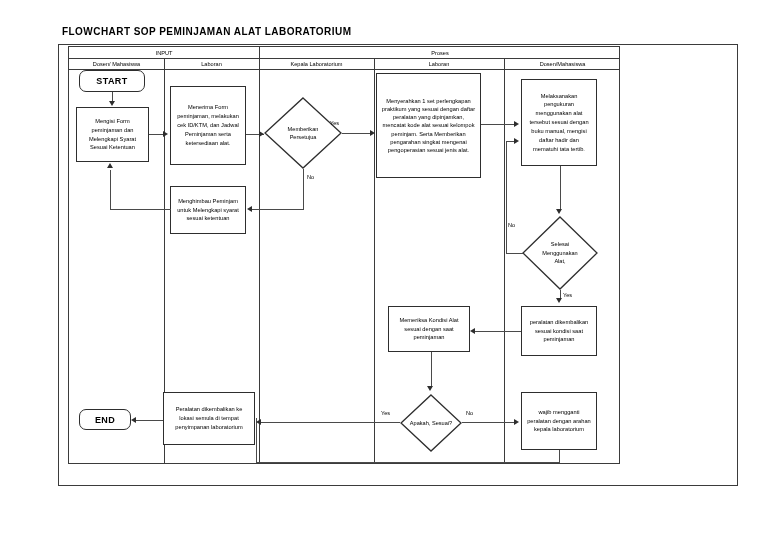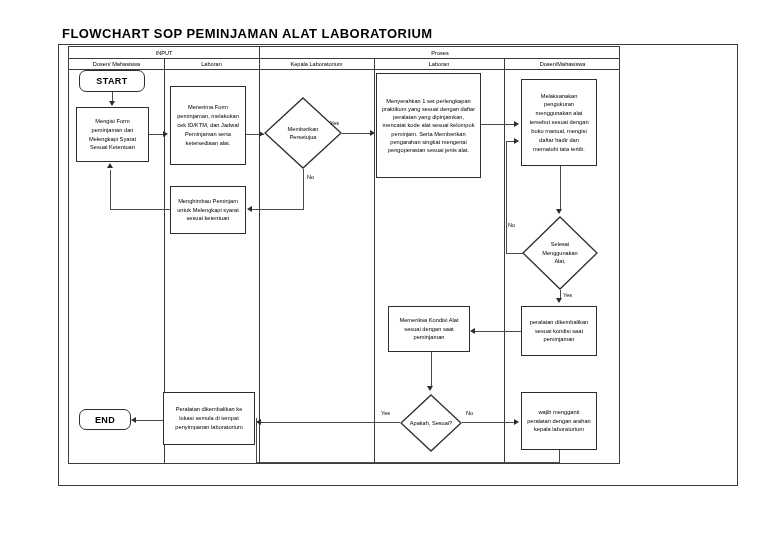--- a/index.html
+++ b/index.html
@@ -1,21 +1,21 @@
 <!DOCTYPE html>
 <html><head>
 <meta charset="utf-8">
 <style>
   html,body{margin:0;padding:0;background:#ffffff;}
   body{width:768px;height:543px;position:relative;overflow:hidden;
        font-family:"Liberation Sans",sans-serif;color:#000;}
 
   #page-title{
     position:absolute;left:62px;top:26px;
-    font-size:13px;font-weight:bold;letter-spacing:.45px;
+    font-size:10px;font-weight:bold;letter-spacing:.45px;
     white-space:nowrap;
   }
 
   
   #outer-frame{
     position:absolute;left:58px;top:44px;width:680px;height:442px;
     border:1.6px solid #3b3b3b;box-sizing:border-box;
   }
 
   

